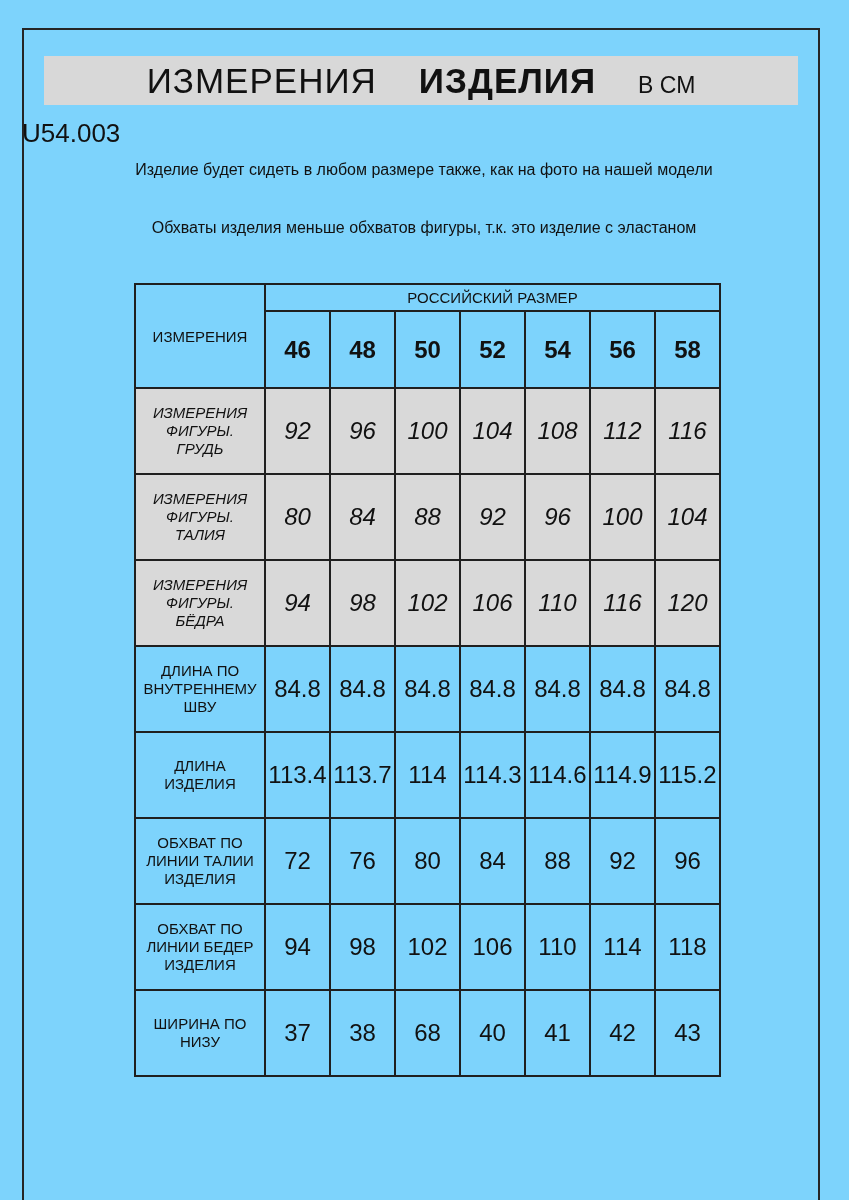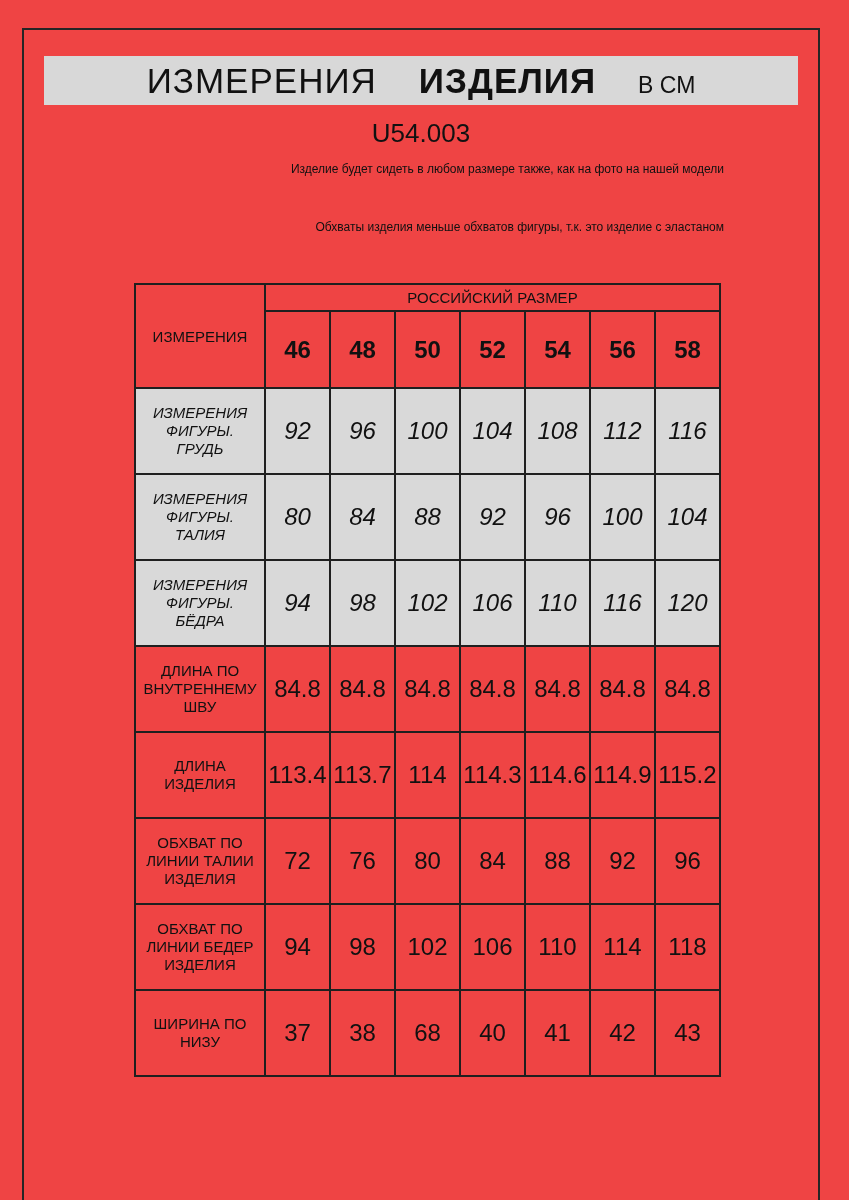--- a/index.html
+++ b/index.html
@@ -6,21 +6,21 @@
     margin: 0;
     padding: 0;
     background: #ffffff;
     font-family: "Liberation Sans", sans-serif;
     color: #111111;
   }
   .page {
     position: relative;
     width: 849px;
     height: 1200px;
-    background: #ef4444;
+    background: #7dd3fc;
     overflow: hidden;
   }
   .frame {
     position: absolute;
     left: 22px;
     top: 28px;
     width: 798px;
     height: 1230px; 
     border: 2px solid #252525;
     box-sizing: border-box;
@@ -52,30 +52,30 @@
   }
   .title-band .t3 {
     font-size: 23px;
     font-weight: 400;
   }
   .product-code {
     position: absolute;
     left: 22px;
     top: 118px;
     width: 798px;
-    text-align: center;
+    text-align: left;
     font-size: 26px;
     font-weight: 400;
   }
   .note {
     position: absolute;
     left: 124px;
     width: 600px;
-    text-align: right;
-    font-size: 12px;
+    text-align: center;
+    font-size: 16px;
     line-height: 27px;
     font-weight: 400;
   }
   .note-1 { top: 156px; }
   .note-2 { top: 214px; }
 
   table.size-table {
     position: absolute;
     left: 134px;
     top: 283px;

